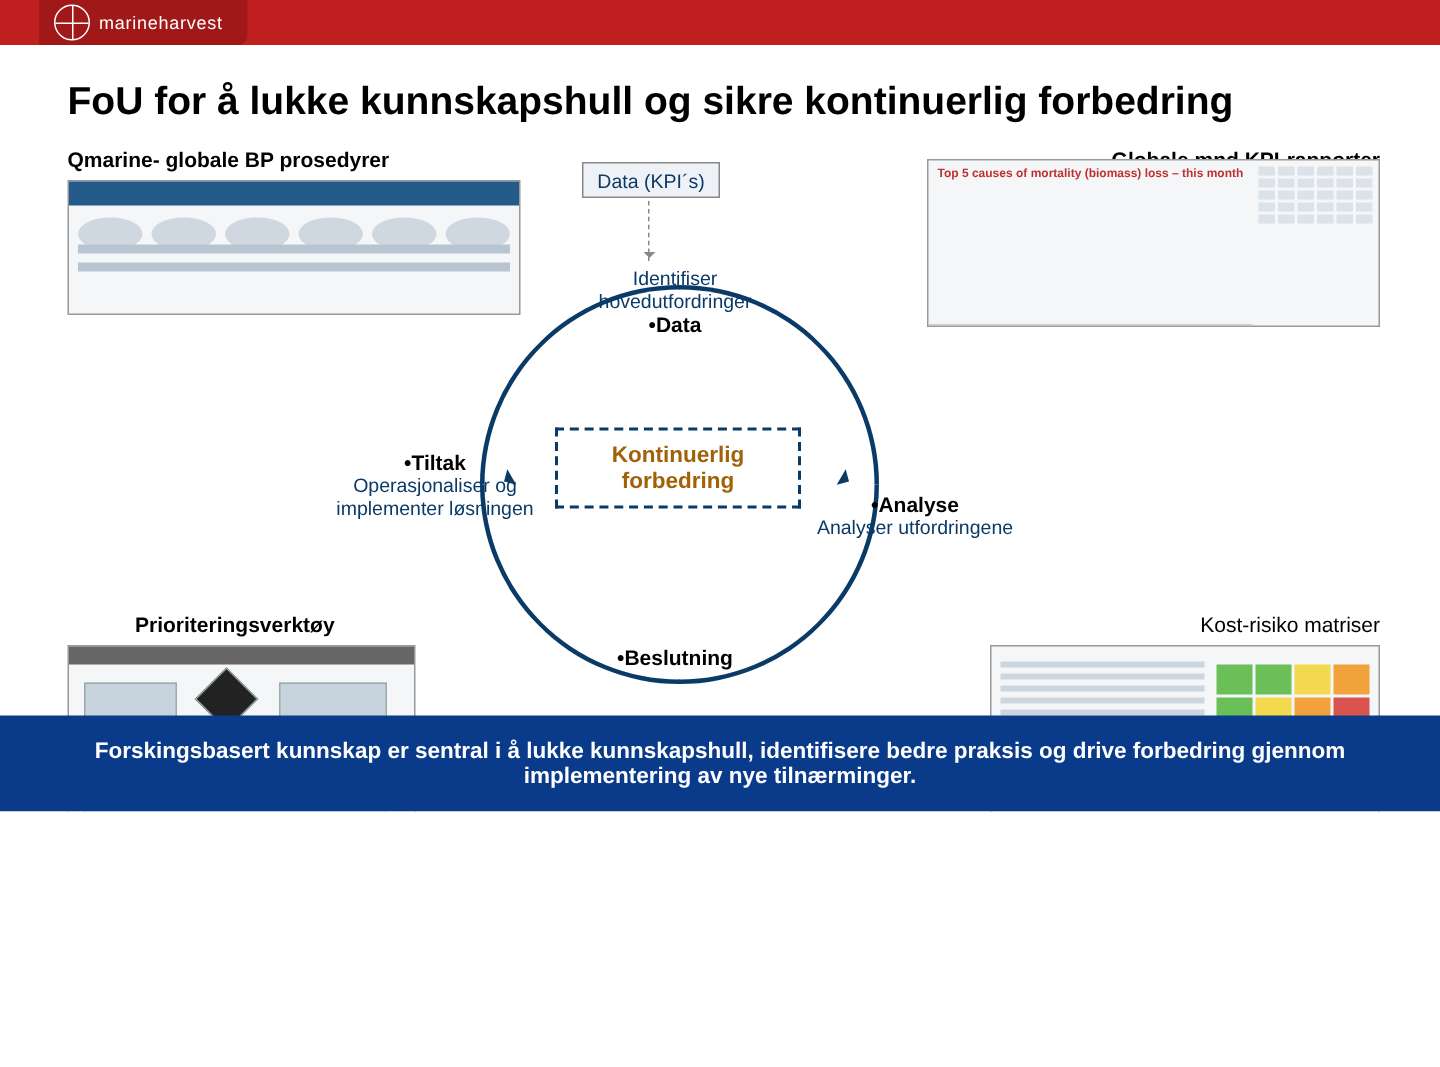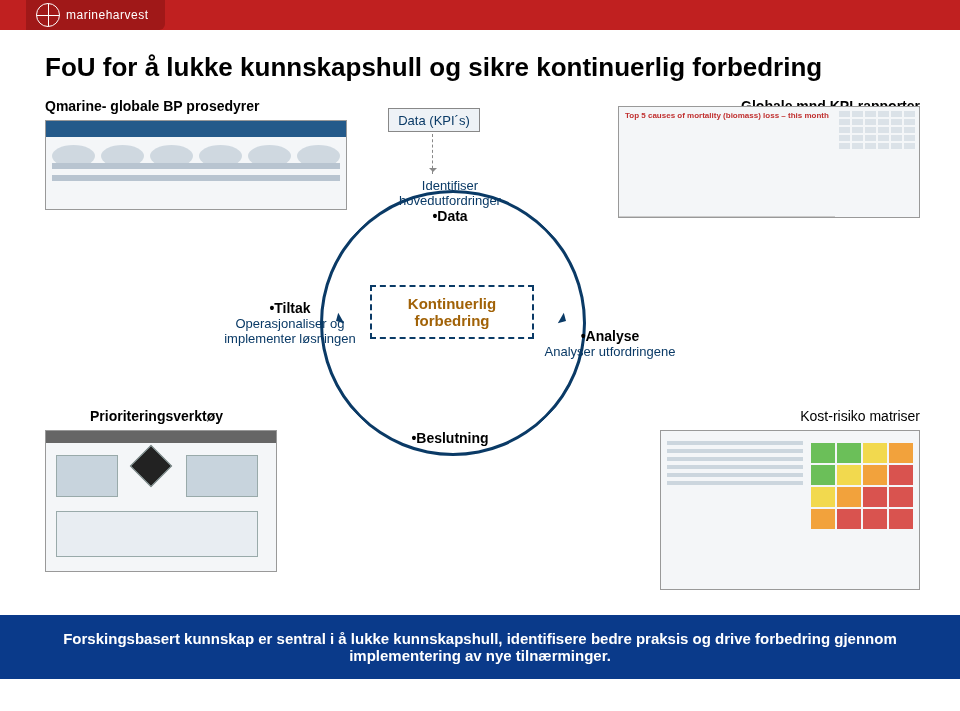--- a/index.html
+++ b/index.html
@@ -1,16 +1,16 @@
 <!DOCTYPE html>
 <html><head>
 <meta charset="utf-8">
 <style>
   html,body{margin:0;padding:0;font-family:Arial,Helvetica,sans-serif;background:#fff;color:#000;}
-  .page{width:960px;height:679px;position:relative;overflow:hidden;}
+  .page{width:960px;height:541px;position:relative;overflow:hidden;}
   .header{height:30px;background:#c02020;position:relative;}
   .header .tab{position:absolute;left:26px;top:0;height:30px;display:flex;align-items:center;background:#a01818;padding:0 16px 0 10px;border-radius:0 0 6px 0;}
   .logo-globe{width:22px;height:22px;border:1.5px solid #fff;border-radius:50%;margin-right:6px;position:relative;}
   .logo-globe::before,.logo-globe::after{content:"";position:absolute;background:#fff;}
   .logo-globe::before{left:0;right:0;top:50%;height:1px;}
   .logo-globe::after{top:0;bottom:0;left:50%;width:1px;}
   .logo-text{color:#fff;font-size:12px;letter-spacing:.5px;}
   h1{position:absolute;left:45px;top:52px;margin:0;font-size:26px;font-weight:bold;}
   .row-top{position:absolute;left:45px;right:40px;top:98px;height:120px;}
   .label-tl{position:absolute;left:0;top:0;font-size:14px;font-weight:bold;}

